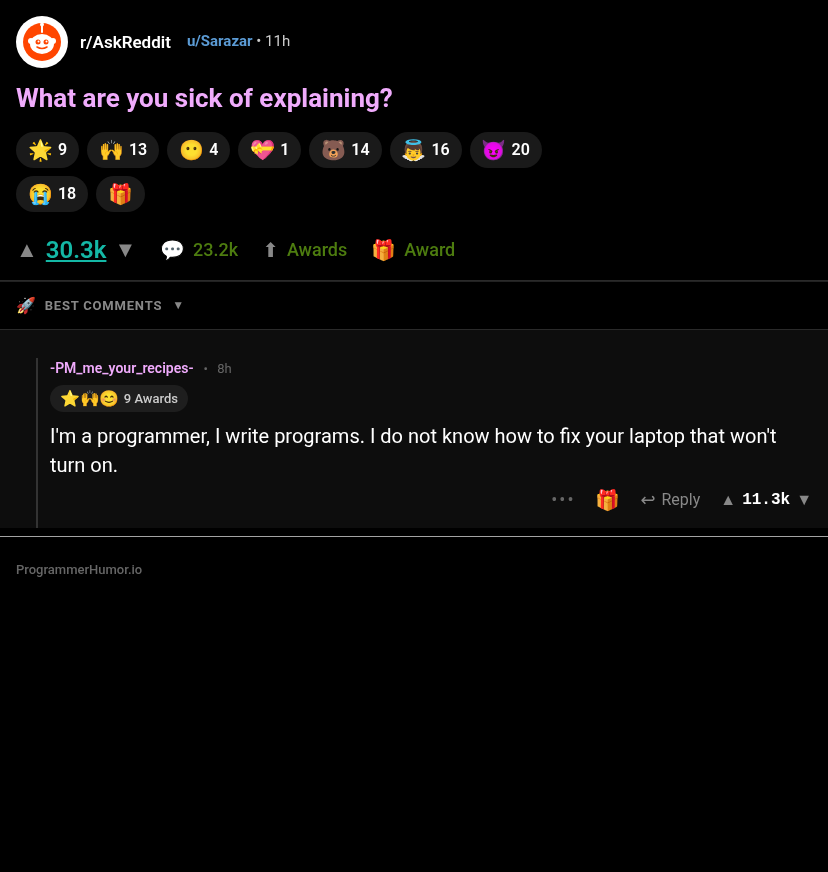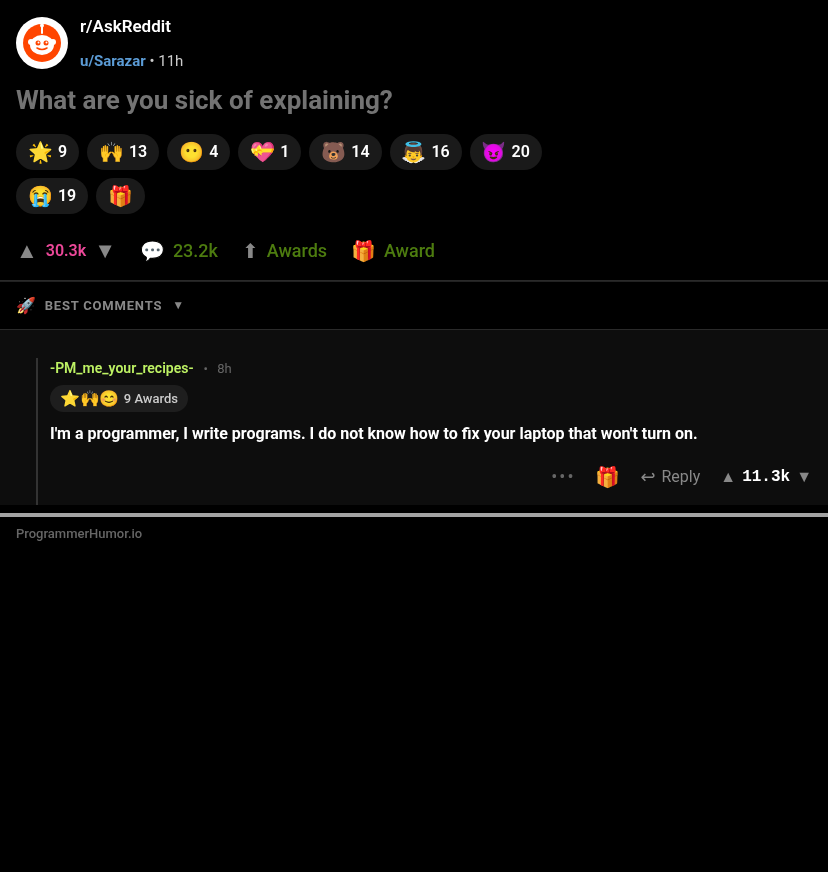--- a/index.html
+++ b/index.html
@@ -19,21 +19,20 @@
 
     .post-header {
       display: flex;
       align-items: center;
       gap: 12px;
       margin-bottom: 14px;
     }
 
     .post-meta {
       display: flex;
-      flex-direction: column;
       gap: 16px;
     }
 
     .subreddit-name {
       font-size: 17px;
       font-weight: 600;
       color: #fff;
     }
 
     .user-time {
@@ -43,21 +42,21 @@
 
     .user-time a {
       color: #5b9bd5;
       text-decoration: none;
       font-weight: bold;
     }
 
     .post-title {
       font-size: 26px;
       font-weight: 700;
-      color: #737373;
+      color: #f0abfc;
       line-height: 1.3;
       margin-bottom: 16px;
     }
 
     .awards-row {
       display: flex;
       flex-wrap: wrap;
       gap: 8px;
       margin-bottom: 8px;
     }
@@ -92,23 +91,24 @@
       gap: 8px;
     }
 
     .vote-btn {
       font-size: 22px;
       cursor: pointer;
       color: #888;
     }
 
     .vote-count {
-      font-size: 16px;
-      font-weight: 600;
-      color: #ec4899;
+      font-size: 24px;
+      font-weight: 600;
+      color: #14b8a6;
+      text-decoration: underline;
     }
 
     .action-item {
       display: flex;
       align-items: center;
       gap: 8px;
       font-size: 17px;
       color: #888;
       cursor: pointer;
     }
@@ -175,21 +175,21 @@
     .nested-comment {
       margin-left: 20px;
       margin-top: 12px;
       padding-left: 12px;
       border-left: 2px solid #333;
     }
 
     .nested-username {
       font-size: 14px;
       font-weight: 600;
-      color: #bef264;
+      color: #f0abfc;
     }
 
     .nested-time {
       font-size: 13px;
       color: #666;
       margin-left: 6px;
     }
 
     .nested-awards {
       display: flex;
@@ -208,25 +208,25 @@
       font-size: 13px;
       font-weight: 500;
       color: #ccc;
     }
 
     .nested-award-emojis {
       font-size: 16px;
     }
 
     .comment-body {
-      font-size: 16px;
+      font-size: 20px;
       line-height: 1.45;
       color: #fff;
-      margin: 10px 0 12px 0;
-      font-weight: 700;
+      margin: 10px 0 0 0;
+      font-weight: 400;
     }
 
     .comment-actions {
       display: flex;
       align-items: center;
       gap: 20px;
       justify-content: flex-end;
       padding: 8px 0 16px 0;
     }
 
@@ -246,23 +246,23 @@
       font-family: Liberation Mono, monospace;
     }
 
     .dots-icon {
       font-size: 18px;
       letter-spacing: 2px;
       color: #666;
     }
 
     .site-footer {
-      padding: 6px 16px 8px 16px;
+      padding: 22px 16px 8px 16px;
       background: #000;
-      border-top: 4px solid #a3a3a3;
+      border-top: 1px solid #a3a3a3;
     }
 
     .site-name {
       font-size: 13px;
       color: #666;
       font-weight: 500;
     }
 
     .reply-icon {
       font-size: 18px;
@@ -351,21 +351,21 @@
     </div>
     <div class="award-badge">
       <span class="award-emoji">😈</span>
       <span>20</span>
     </div>
   </div>
 
   <div class="awards-row">
     <div class="award-badge">
       <span class="award-emoji">😭</span>
-      <span>19</span>
+      <span>18</span>
     </div>
     <div class="award-badge">
       <span class="award-emoji">🎁</span>
     </div>
   </div>
 
   <div class="action-bar">
 
     <div class="vote-section">
       <span class="vote-btn">▲</span>

